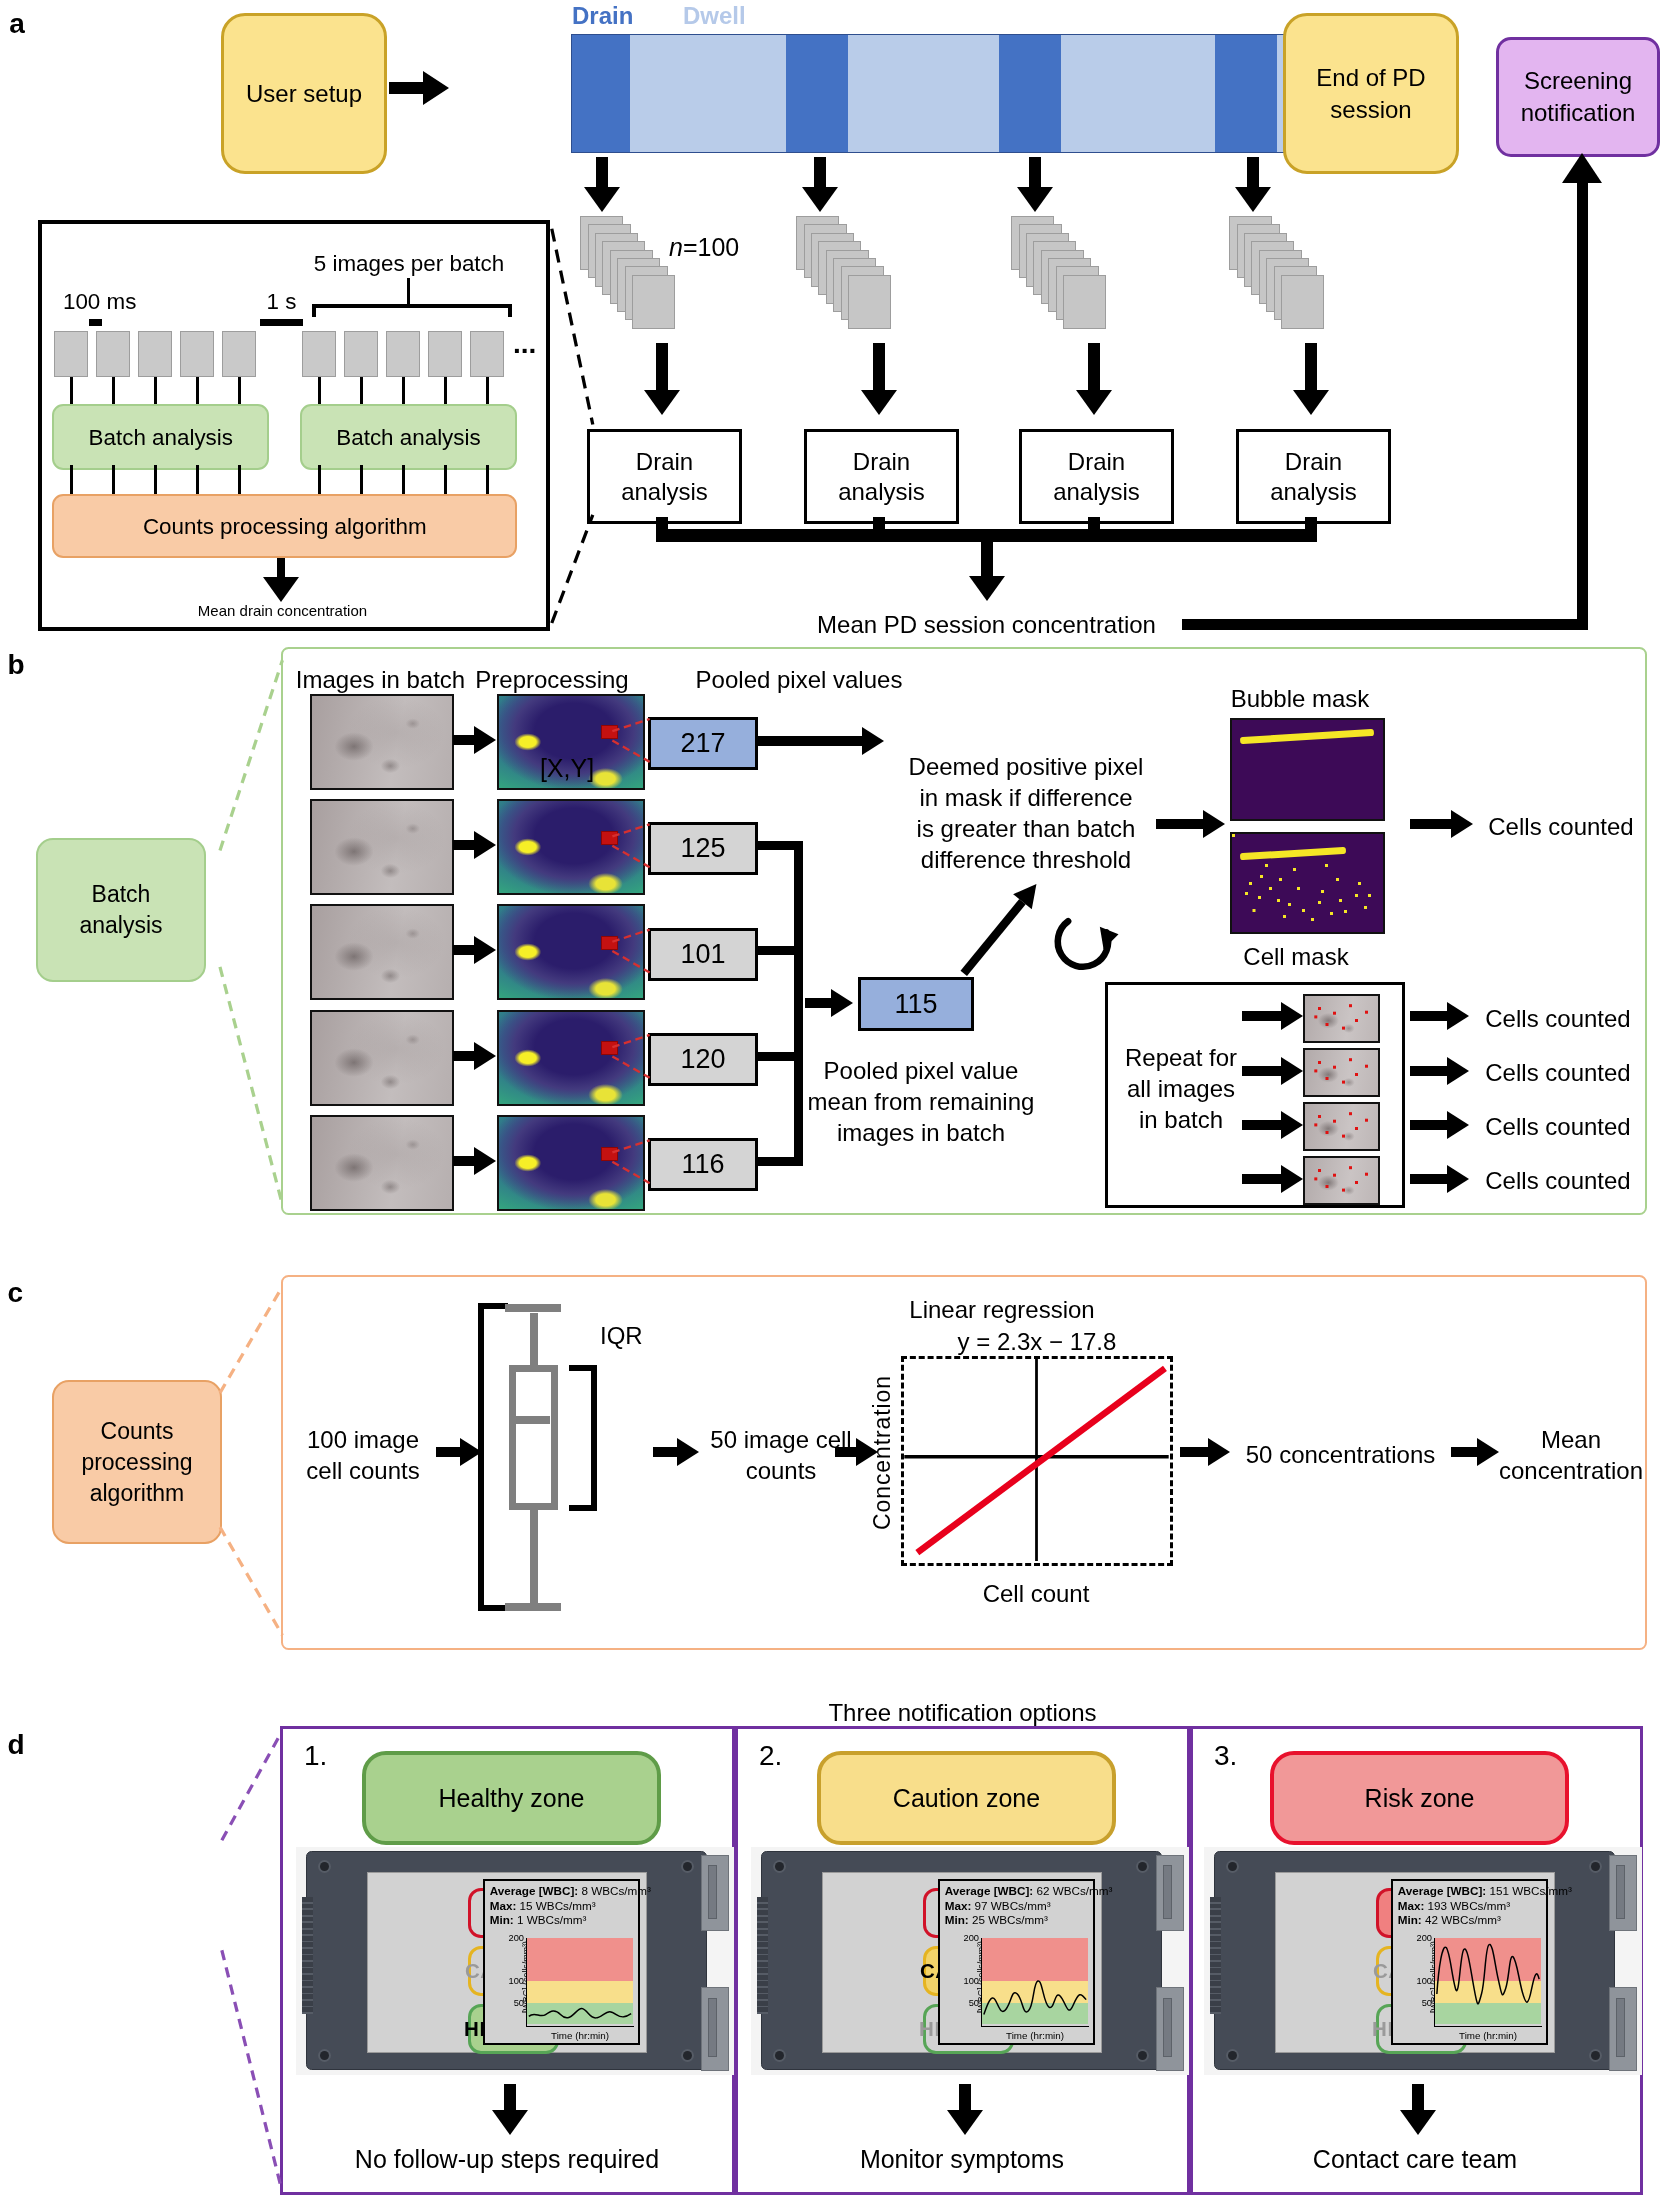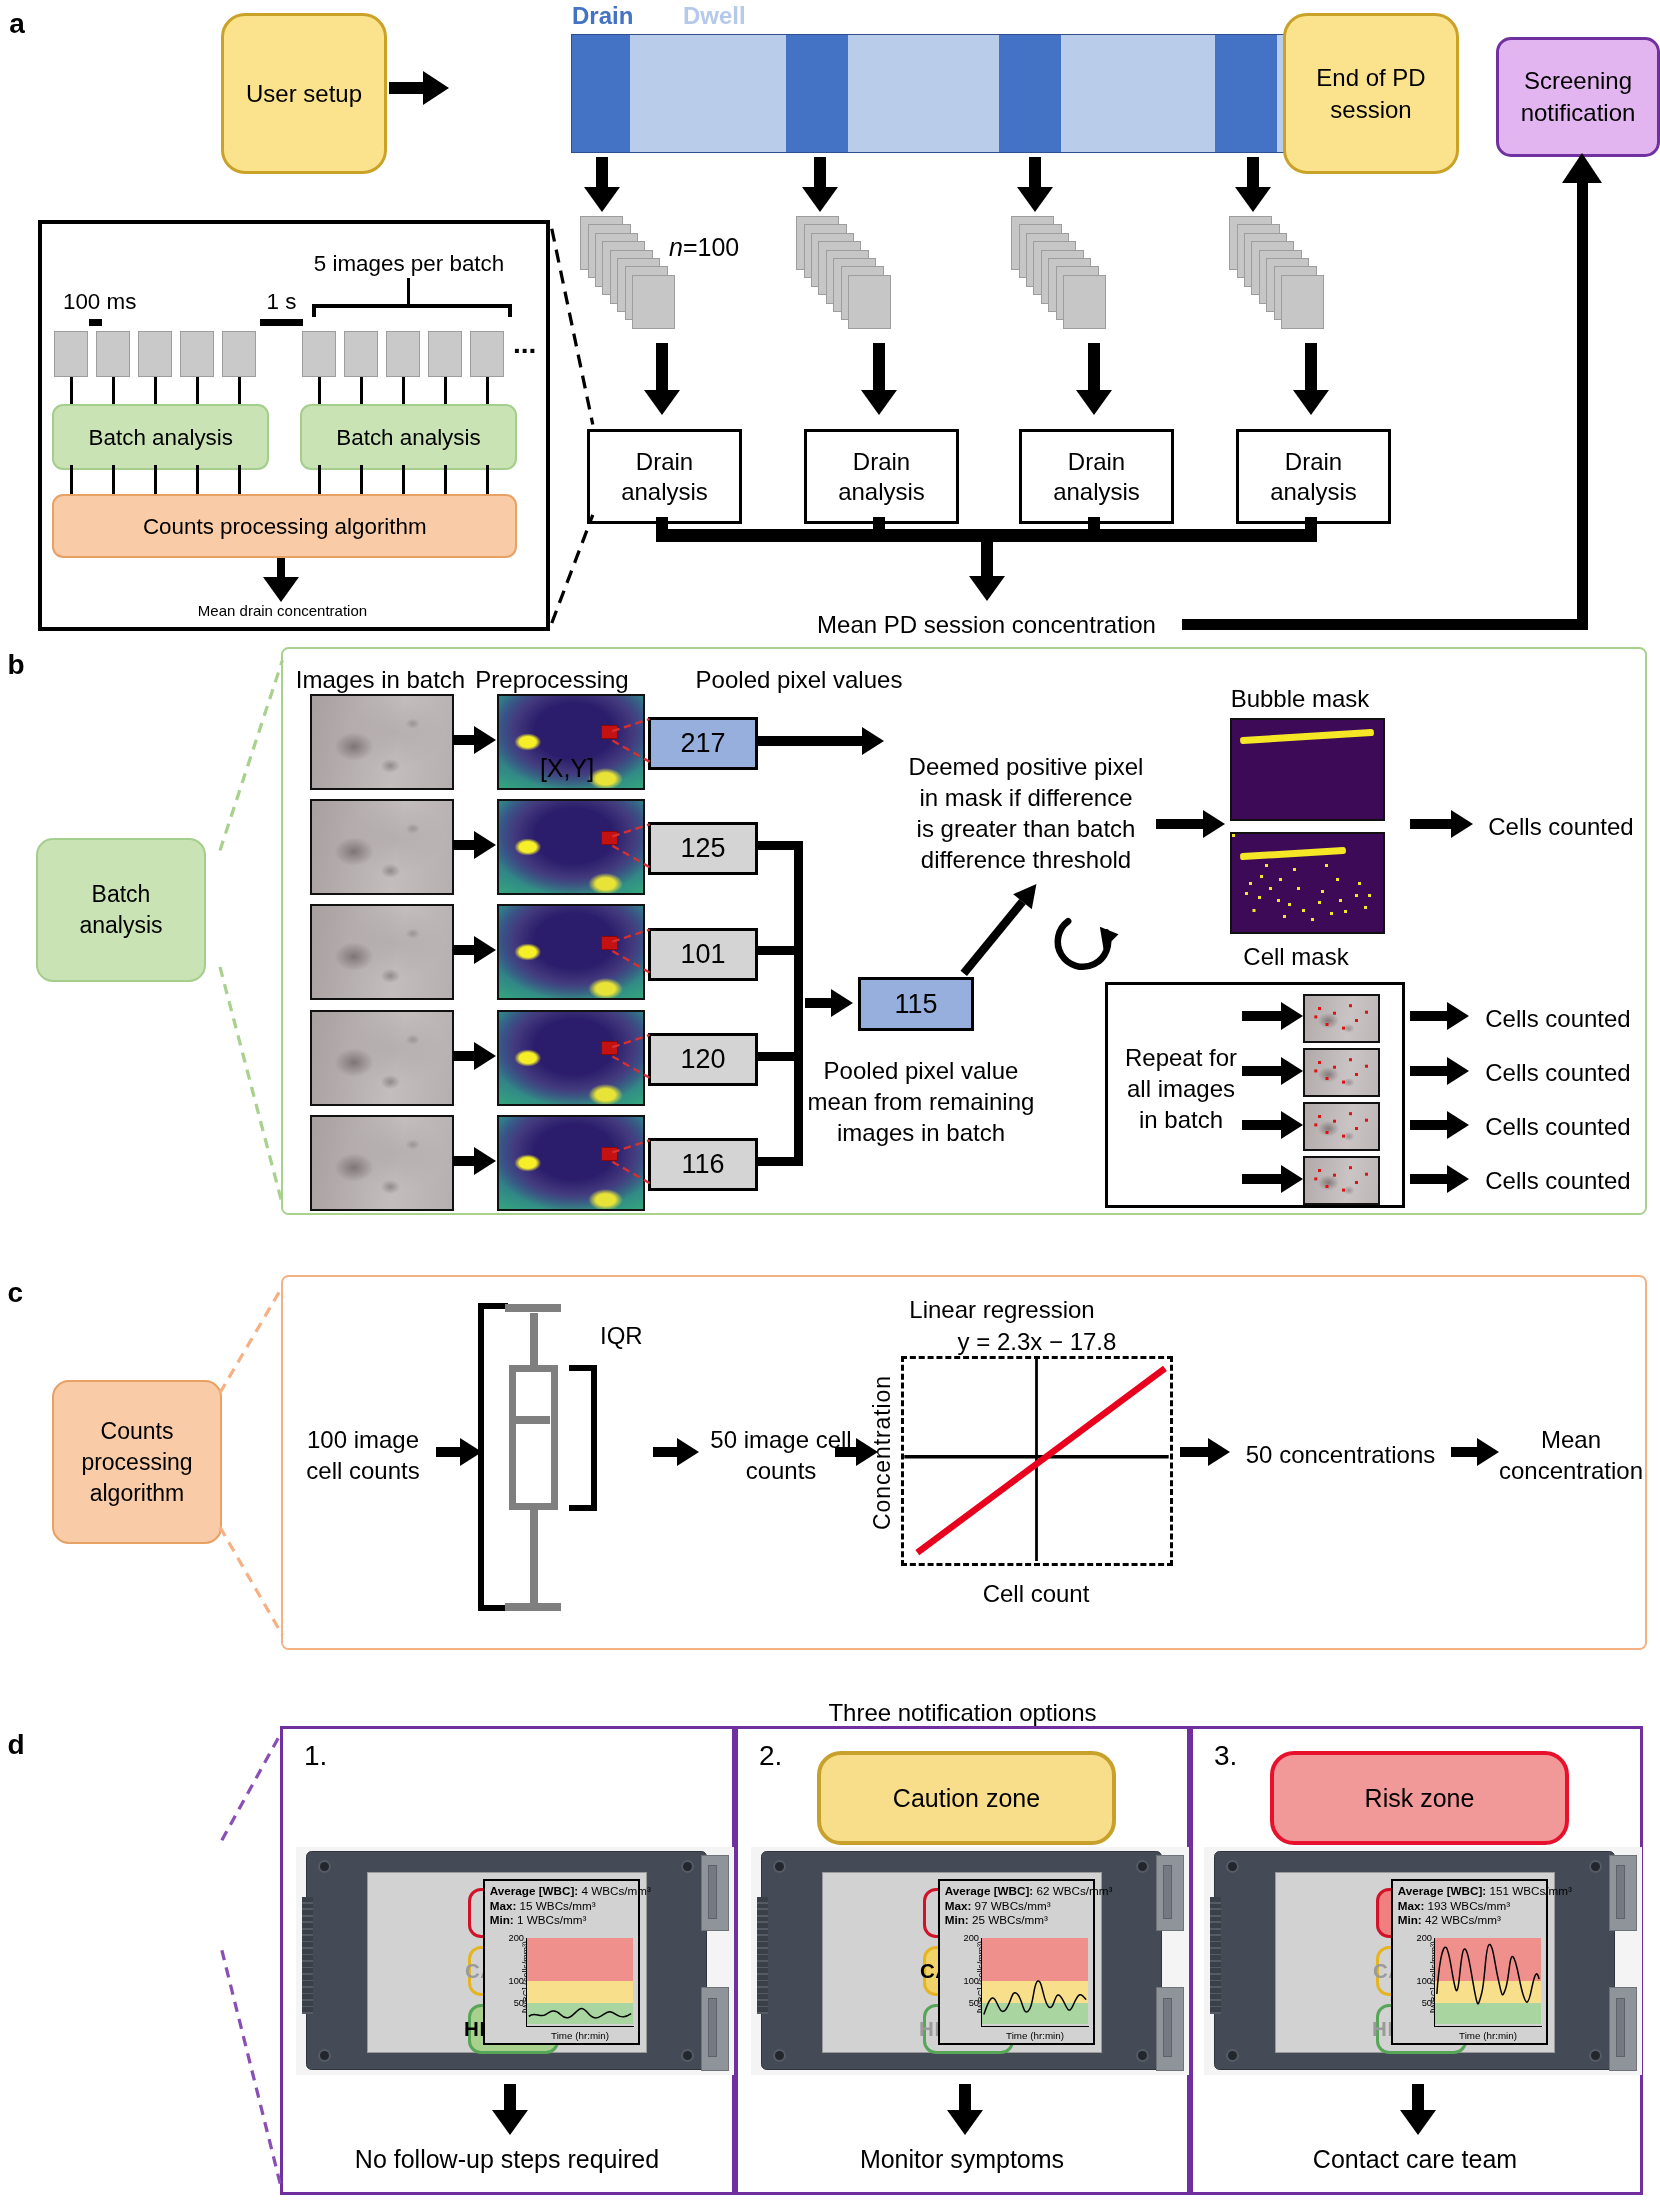--- a/index.html
+++ b/index.html
@@ -411,36 +411,37 @@
   </div>
 
   <div class="lbl" style="left:7.5px;top:1729px;">d</div>
   <div class="txt" style="left:776px;top:1697px;width:373px;">Three notification options</div>
 
   <div class="abs" style="left:280px;top:1726px;width:455px;height:469px;border:3.7px solid #7030A0;box-sizing:border-box;background:#fff;"></div>
   <div class="abs" style="left:735px;top:1726px;width:455px;height:469px;border:3.7px solid #7030A0;box-sizing:border-box;background:#fff;"></div>
   <div class="abs" style="left:1190px;top:1726px;width:453px;height:469px;border:3.7px solid #7030A0;box-sizing:border-box;background:#fff;"></div>
 
   <div class="abs" style="left:304px;top:1740px;font-size:28px;">1.</div>
+  <div class="zone healthy" style="left:362px;top:1751px;width:291px;height:86px;">Healthy zone</div>
   <div class="abs" style="left:296px;top:1847px;width:438px;height:228px;background:#F4F4F4;"></div>
   <div class="abs" style="left:306px;top:1851px;width:401px;height:219px;background:#454B56;border:1.9px solid #2F343D;border-radius:5.6px;box-sizing:border-box;"></div>
   <div class="abs" style="left:302px;top:1897px;width:11.2px;height:117px;background:repeating-linear-gradient(#3A3F48 0 4.7px,#565c66 4.7px 6.5px);"></div>
   <div class="tab" style="left:701px;top:1855px;height:76px;"></div>
   <div class="tab" style="left:701px;top:1987px;height:84px;"></div>
   <div class="screw" style="left:320px;top:1862px;"></div>
     <div class="screw" style="left:683px;top:1862px;"></div>
   <div class="screw" style="left:320px;top:2051px;"></div>
     <div class="screw" style="left:683px;top:2051px;"></div>
   <div class="abs" style="left:367px;top:1872px;width:280px;height:181px;background:#D2D2D2;border:1.9px solid #9A9A9A;box-sizing:border-box;">
     <div class="pill risk" style="top:15px;">RISK</div>
     <div class="pill caution" style="top:73px;">CAUTION</div>
     <div class="pill healthy active" style="top:131px;">HEALTHY</div>
     <div class="abs" style="left:115px;top:5.6px;width:157px;height:166px;border:2.8px solid #000;box-sizing:border-box;background:#D2D2D2;">
       <div class="abs" style="left:4.7px;top:3.7px;">
-        <div class="dline"><b>Average [WBC]:</b> <span>4 WBCs/mm³</span></div>
+        <div class="dline"><b>Average [WBC]:</b> <span>8 WBCs/mm³</span></div>
         <div class="dline"><b>Max:</b> <span>15 WBCs/mm³</span></div>
         <div class="dline"><b>Min:</b> <span>1 WBCs/mm³</span></div>
       </div>
       <div class="abs" style="left:-15px;top:91px;width:112px;transform:rotate(-90deg);font-size:8.9px;text-align:center;">[WBC] (cells/mm³)</div>
       <div class="tick" style="right:114px;top:52px;">200</div>
       <div class="tick" style="right:114px;top:95px;">100</div>
       <div class="tick" style="right:114px;top:117px;">50</div>
       <div class="abs" style="left:41px;top:57px;width:108px;height:89px;border-left:1.9px solid #000;border-bottom:1.9px solid #000;box-sizing:border-box;">
         <div class="abs" style="left:0;top:0;width:106px;height:43px;background:#F0908C;"></div>
         <div class="abs" style="left:0;top:43px;width:106px;height:22.4px;background:#F8DF8B;"></div>

